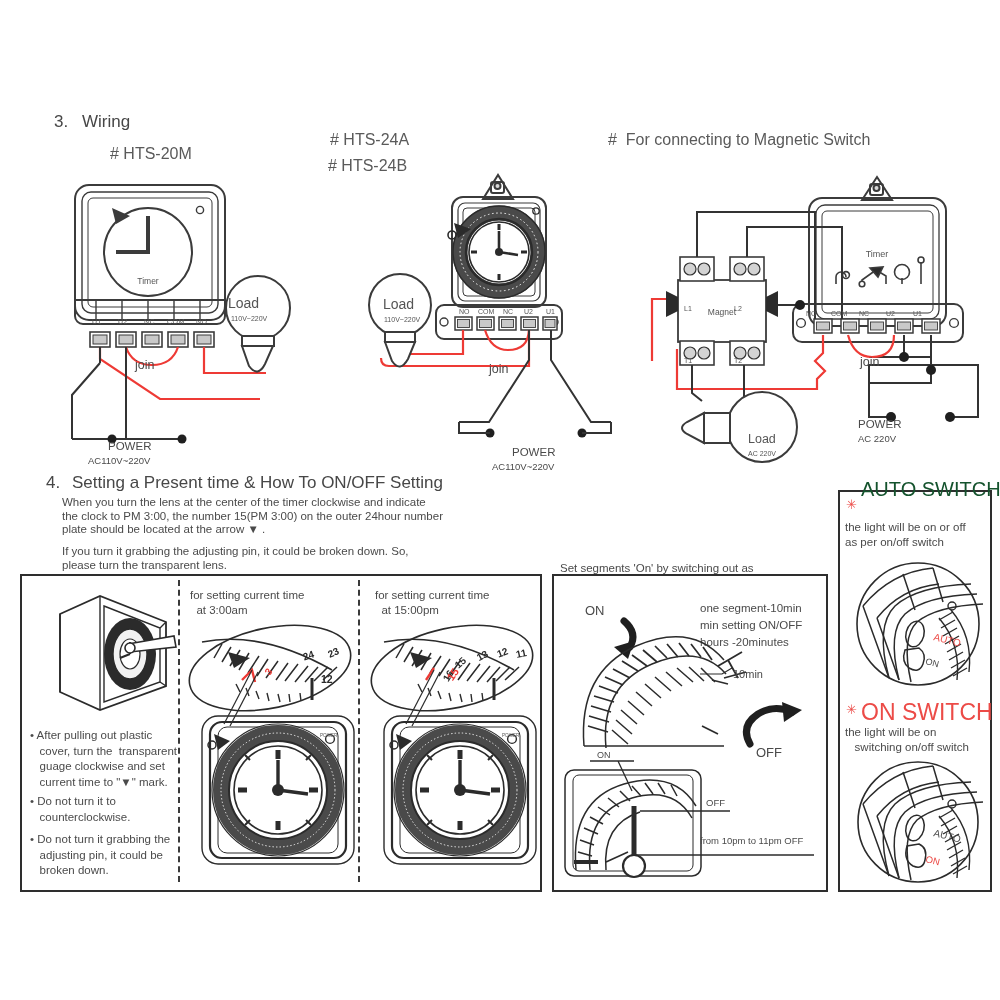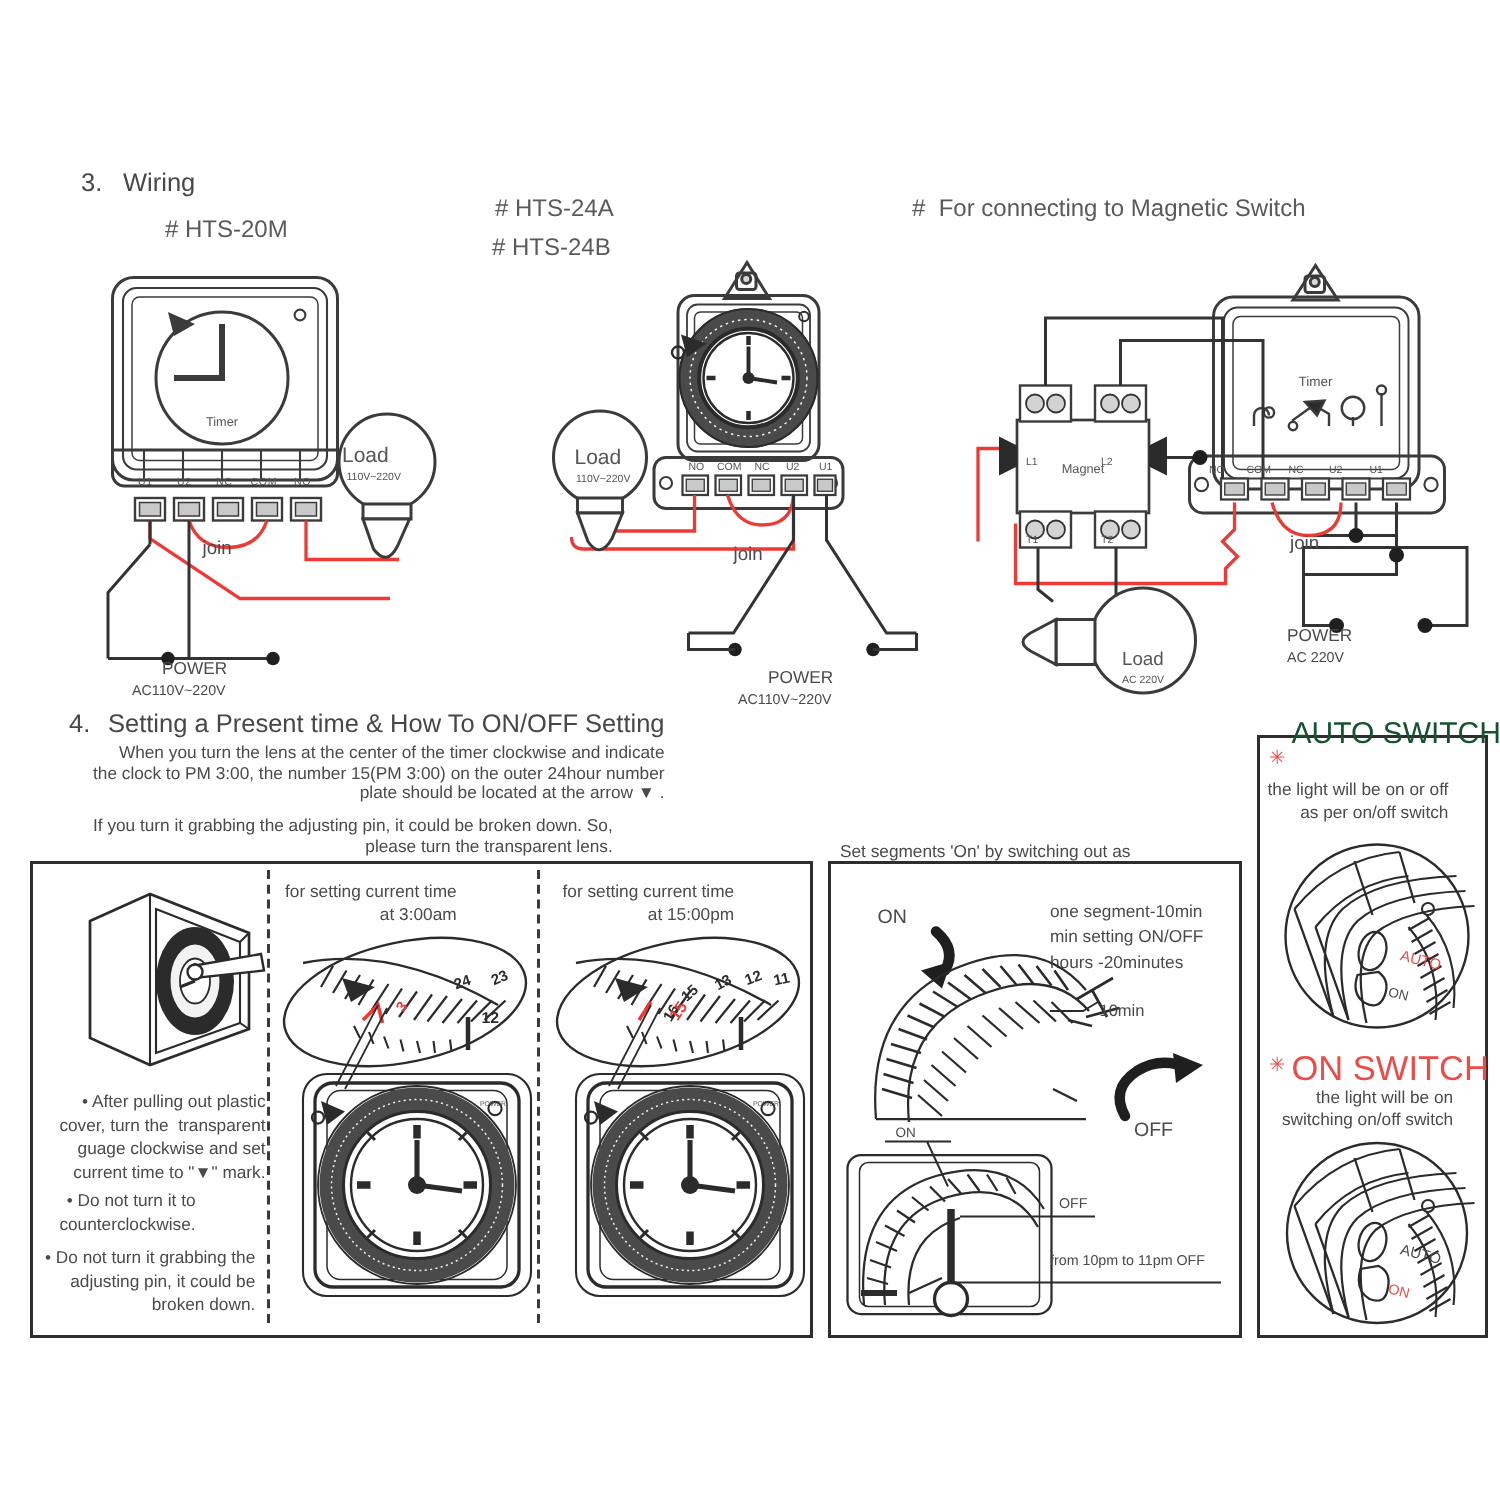--- a/index.html
+++ b/index.html
@@ -4,21 +4,21 @@
 <style>
   html,body{margin:0;padding:0;background:#fff;}
   body{width:1000px;height:1000px;position:relative;overflow:hidden;
        font-family:"Liberation Sans","DejaVu Sans",sans-serif;color:#3b3b3b;}
   .abs{position:absolute;}
   .t{position:absolute;white-space:pre;line-height:1.18;color:#4a4a4a;}
   .redpink{color:#f06a66;}
   svg{display:block;overflow:visible;}
   .sec-title{font-size:17px;color:#474747;}
   .hashttl{font-size:16px;color:#5a5a5a;}
-  .body-txt{font-size:11.5px;color:#4a4a4a;text-align:right;}
+  .body-txt{font-size:11.5px;color:#4a4a4a;}
   .small{font-size:9.5px;}
   .tiny{font-size:7px;color:#555;}
   .panel{position:absolute;border:2px solid #2e2e2e;background:#fff;}
   .vdash{position:absolute;border-left:2px dashed #3a3a3a;}
 </style>
 </head>
 <body>
 
 <div class="t sec-title" style="left:54px;top:112px;">3.</div>
 <div class="t sec-title" style="left:82px;top:112px;">Wiring</div>

